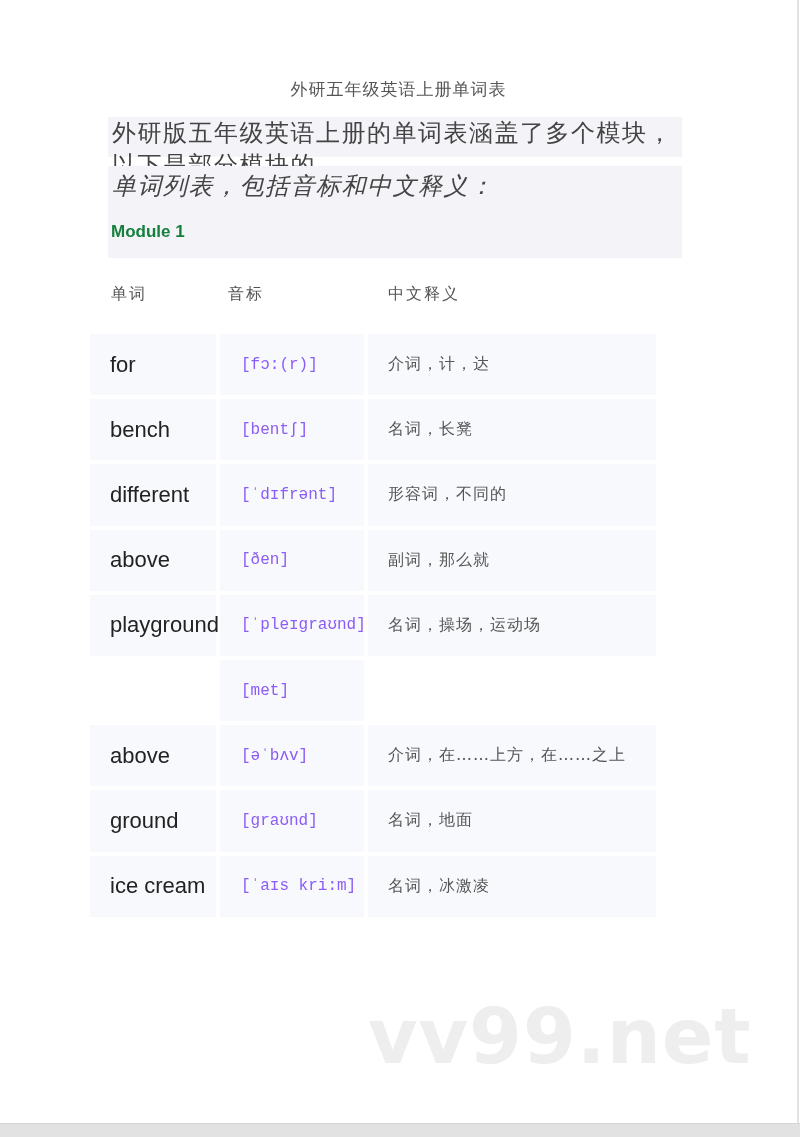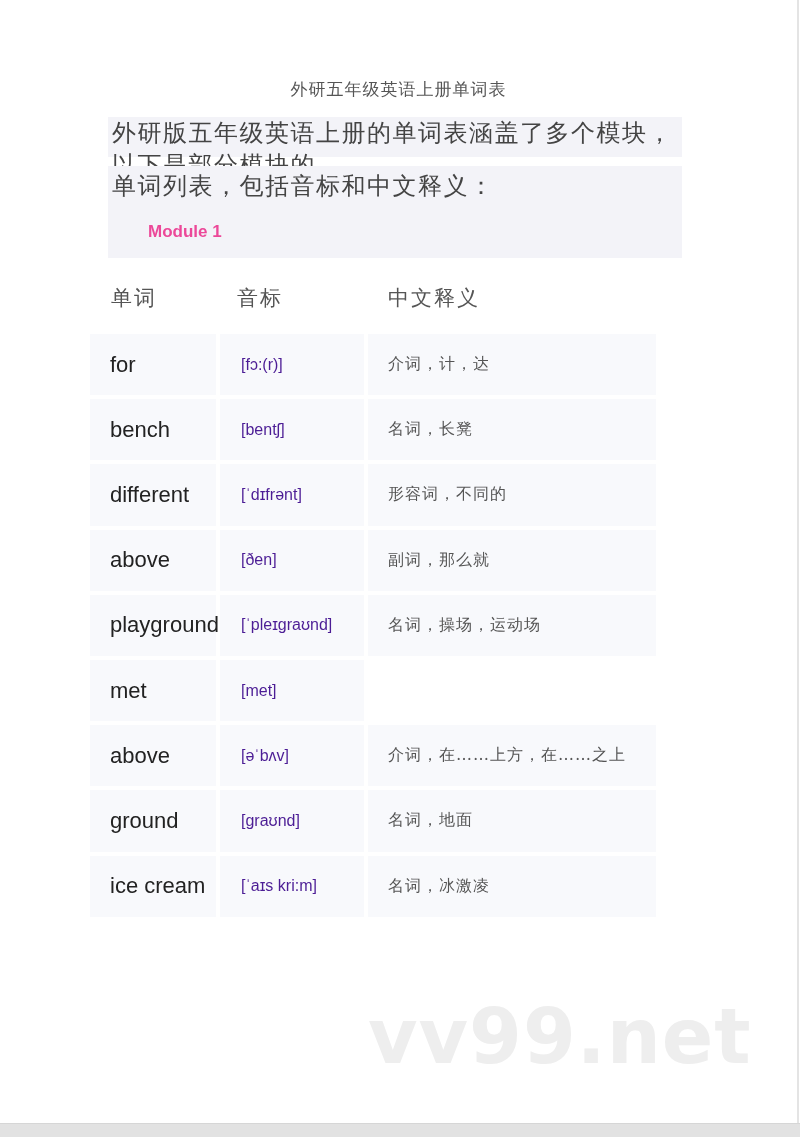--- a/index.html
+++ b/index.html
@@ -48,36 +48,35 @@
   }
   .intro-1 { top: 117px; height: 40px; line-height: 32px; }
   .intro-2 { top: 166px; height: 92px; line-height: 20px; padding-top: 2px; }
   .module-heading {
     position: absolute;
     left: 111px;
     top: 222px;
     font-family: "Liberation Sans", sans-serif;
     font-weight: bold;
     font-size: 17px;
-    color: #ec4899;
-    margin-left: 37px;
+    color: #15803d;
   }
   .intro-2 .line-text {
     display: block;
     margin-top: 0px;
     line-height: 20px;
   }
   .vocab-header {
     position: absolute;
     top: 284px;
     left: 0;
     width: 776px;
     height: 24px;
     font-family: Liberation Serif, serif;
-    font-size: 21px;
+    font-size: 16px;
     color: #555;
     letter-spacing: 2px;
   }
   .vocab-header span { position: absolute; top: 0; }
   .vocab-table {
     position: absolute;
     left: 90px;
     top: 332px;
     width: 566px;
   }
@@ -88,21 +87,21 @@
   .cell {
     position: absolute;
     top: 2px;
     bottom: 2px;
     background: #f8f9fc;
     box-sizing: border-box;
     display: flex;
     align-items: center;
   }
   .c-word { left: 0; width: 126px; padding-left: 20px; font-family: "Liberation Sans", sans-serif; font-size: 22px; color: #222; }
-  .c-ipa  { left: 130px; width: 144px; padding-left: 21px; font-family: Liberation Sans, sans-serif; font-size: 16px; color: #4c1d95; }
+  .c-ipa  { left: 130px; width: 144px; padding-left: 21px; font-family: Liberation Mono, monospace; font-size: 16px; color: #8b5cf6; }
   .c-meaning { left: 278px; width: 288px; padding-left: 20px; font-family: "DejaVu Serif", serif; font-size: 16px; color: #555; letter-spacing: 1px; white-space: nowrap; }
   .watermark {
     position: absolute;
     left: 368px;
     top: 992px;
     font-family: "DejaVu Sans", sans-serif;
     font-weight: bold;
     font-size: 76px;
     color: #eeeeee;
     letter-spacing: 1px;
@@ -120,27 +119,27 @@
 </head>
 <body>
 
 <div class="page">
   <div class="doc-title">外研五年级英语上册单词表</div>
 
   <div class="intro-line intro-1">
     <span>外研版五年级英语上册的单词表涵盖了多个模块，以下是部分模块的</span>
   </div>
   <div class="intro-line intro-2">
-    <span class="line-text" style="margin-top:8px;">单词列表，包括音标和中文释义：</span>
+    <span class="line-text" style="margin-top:8px;font-style:italic;">单词列表，包括音标和中文释义：</span>
   </div>
   <div class="module-heading">Module 1</div>
 
   <div class="vocab-header">
     <span style="left:111px;">单词</span>
-    <span style="left:237px;">音标</span>
+    <span style="left:228px;">音标</span>
     <span style="left:388px;">中文释义</span>
   </div>
 
   <div class="vocab-table">
     <div class="vocab-row">
       <div class="cell c-word">for</div>
       <div class="cell c-ipa">[fɔ:(r)]</div>
       <div class="cell c-meaning">介词，计，达</div>
     </div>
     <div class="vocab-row">
@@ -157,21 +156,20 @@
       <div class="cell c-word">above</div>
       <div class="cell c-ipa">[ðen]</div>
       <div class="cell c-meaning">副词，那么就</div>
     </div>
     <div class="vocab-row">
       <div class="cell c-word">playground</div>
       <div class="cell c-ipa">[ˈpleɪgraʊnd]</div>
       <div class="cell c-meaning">名词，操场，运动场</div>
     </div>
     <div class="vocab-row">
-      <div class="cell c-word">met</div>
       <div class="cell c-ipa">[met]</div>
     </div>
     <div class="vocab-row">
       <div class="cell c-word">above</div>
       <div class="cell c-ipa">[əˈbʌv]</div>
       <div class="cell c-meaning">介词，在……上方，在……之上</div>
     </div>
     <div class="vocab-row">
       <div class="cell c-word">ground</div>
       <div class="cell c-ipa">[graʊnd]</div>

